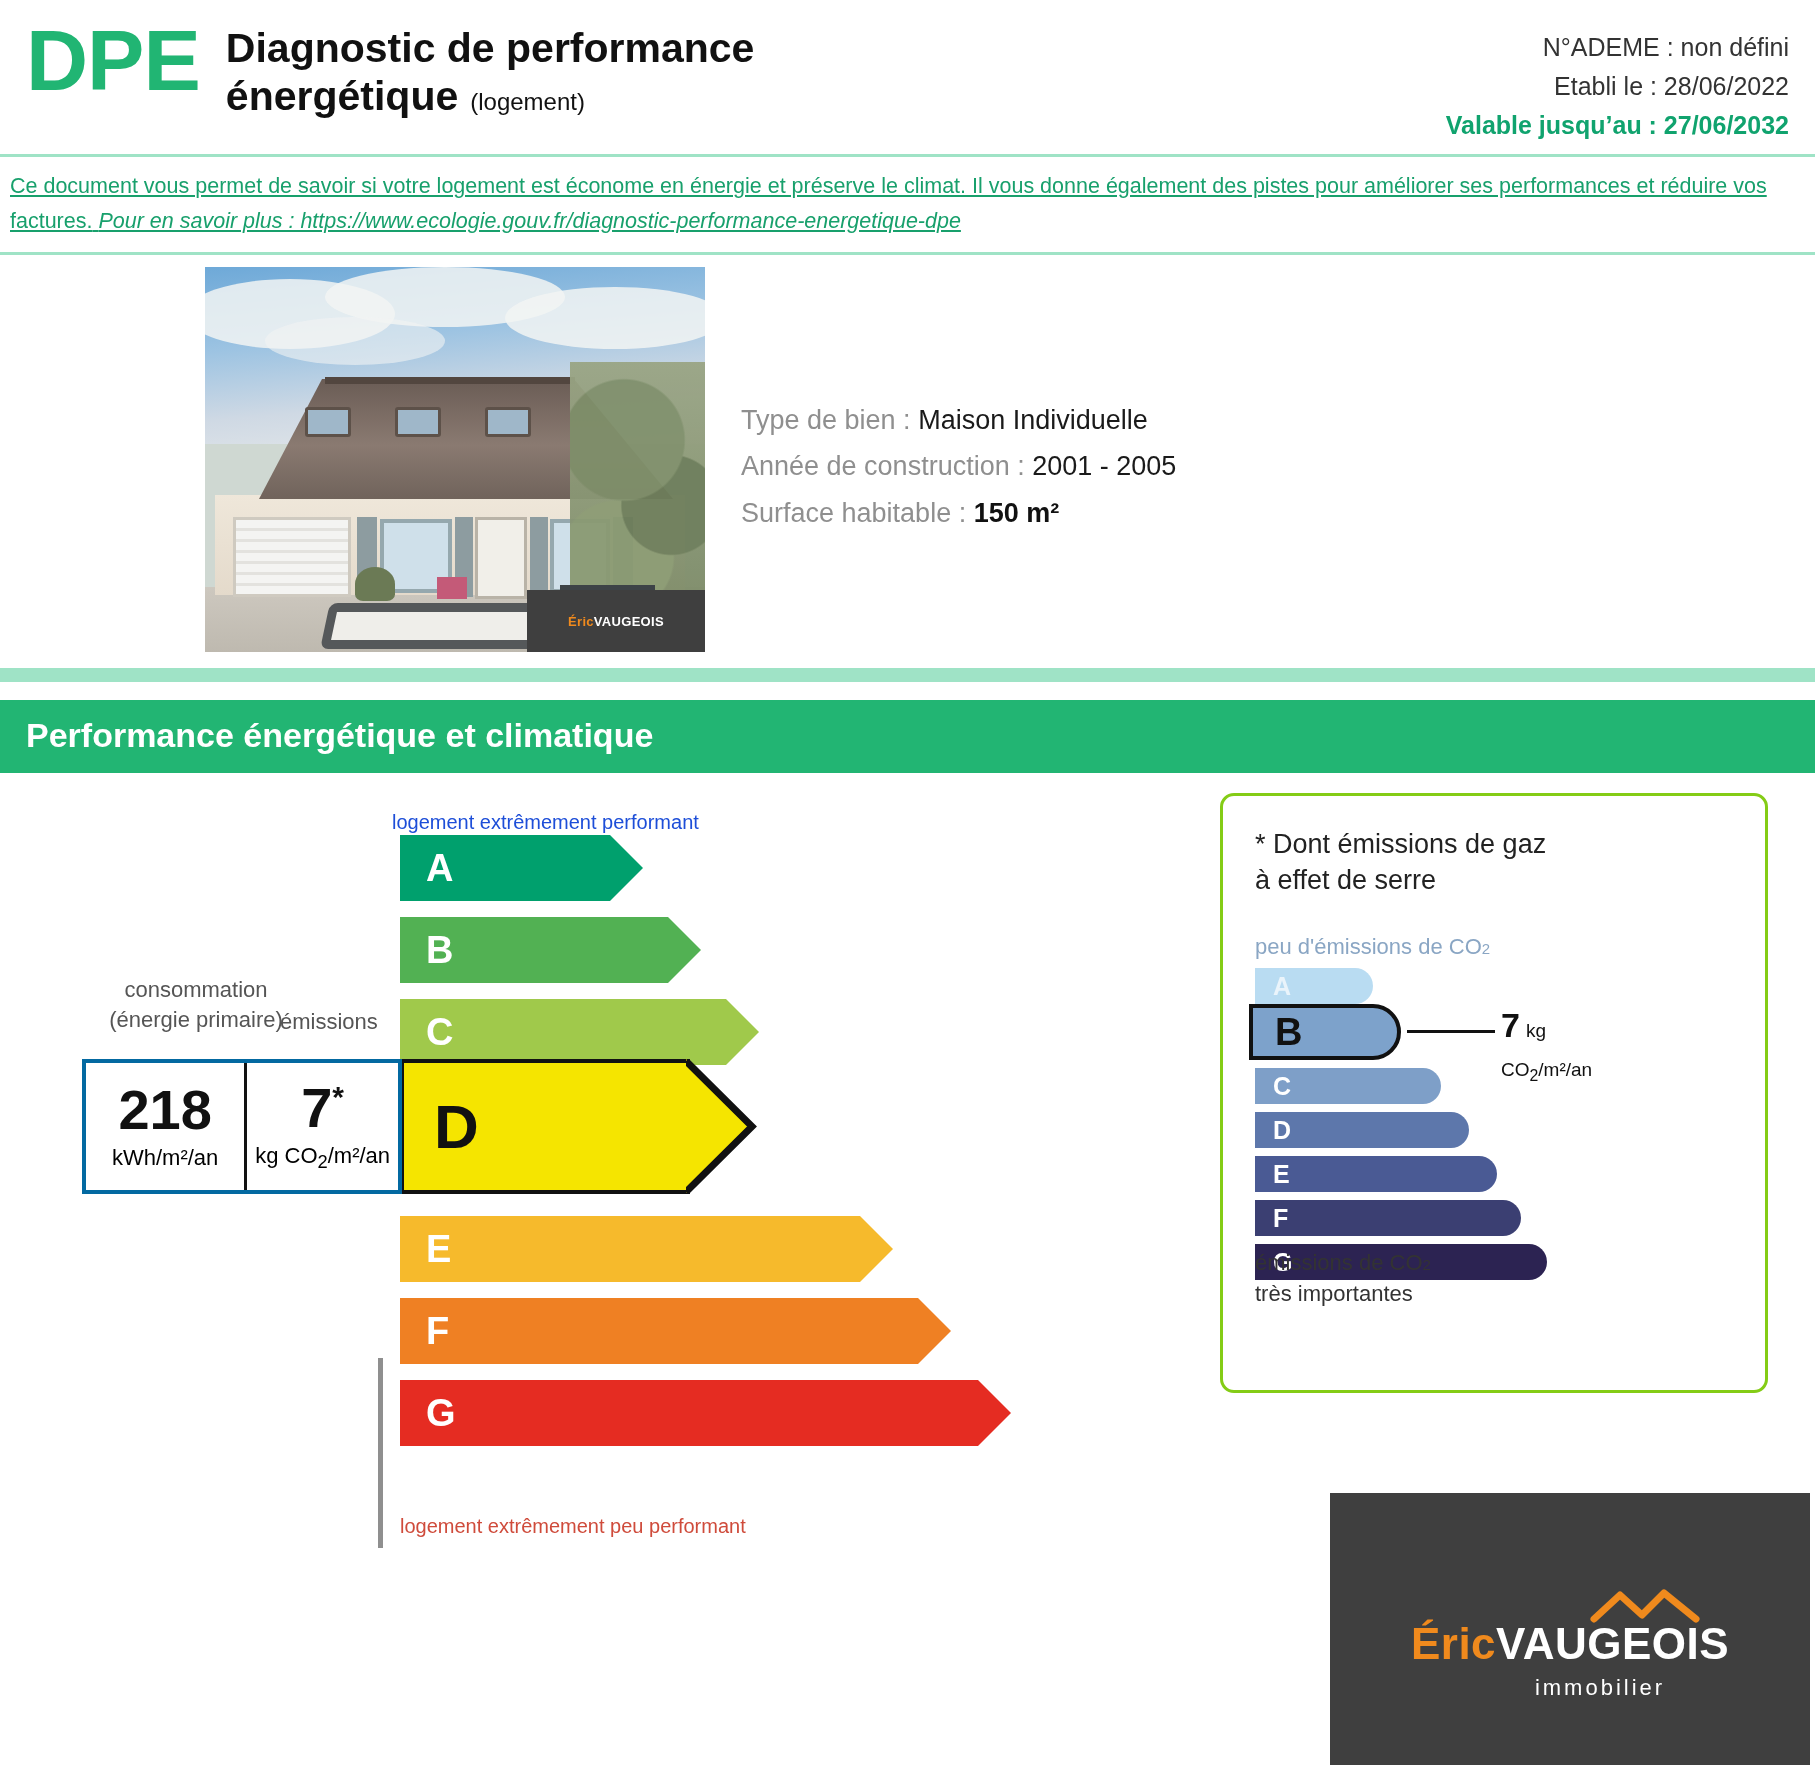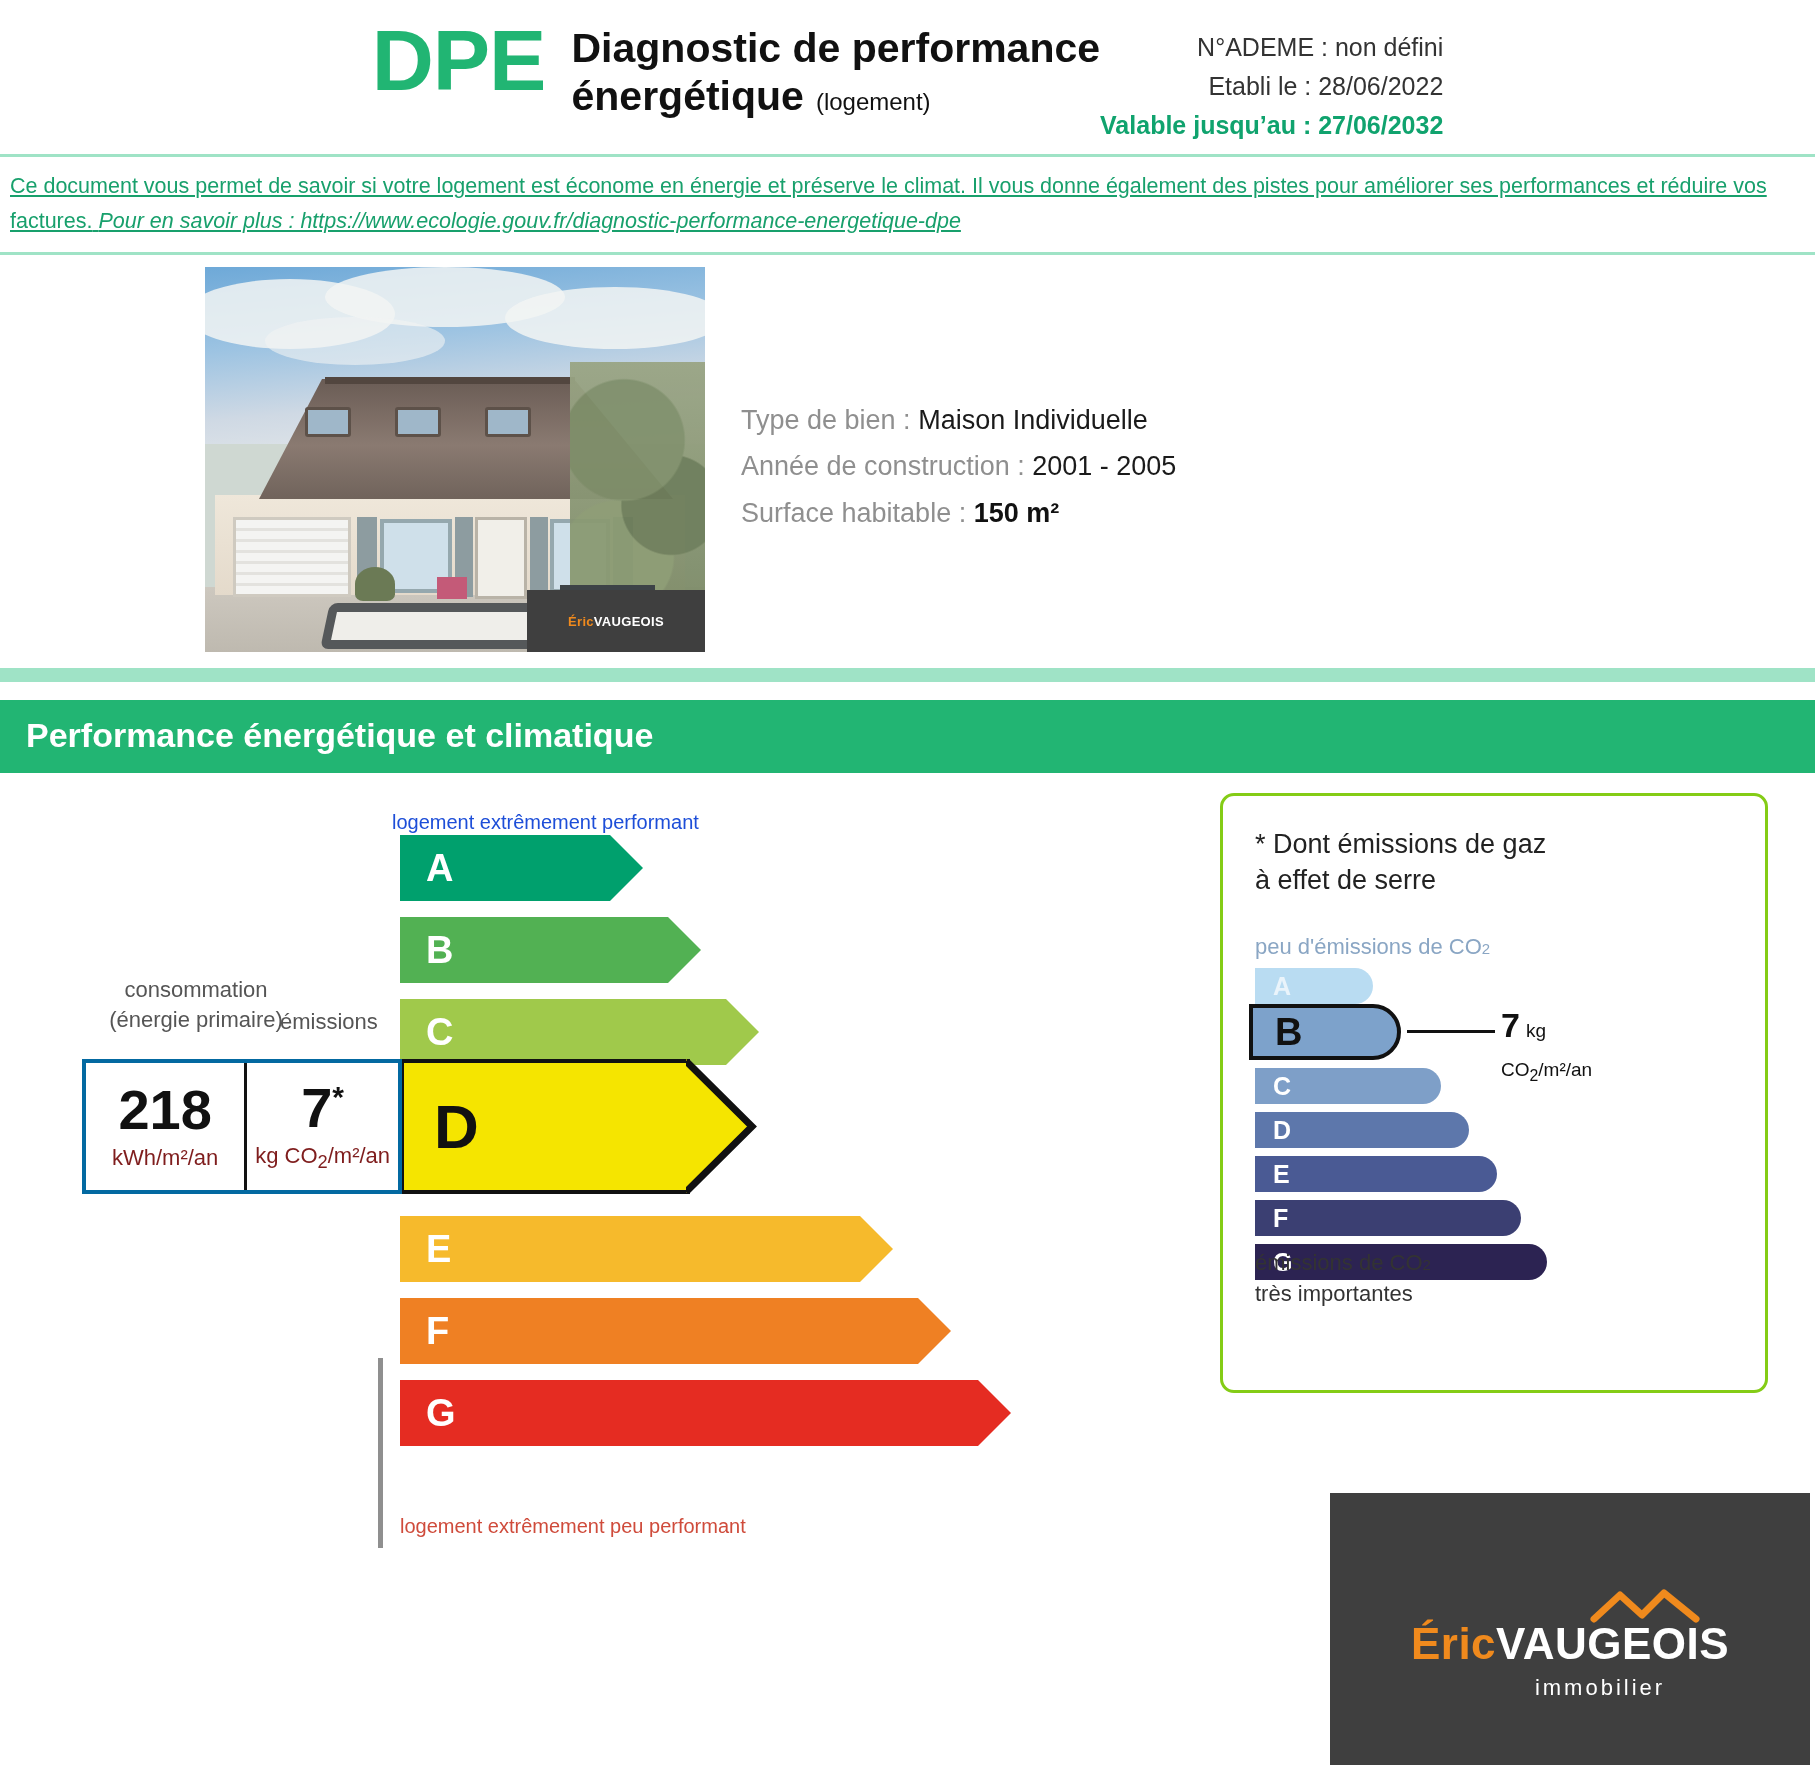--- a/index.html
+++ b/index.html
@@ -10,21 +10,21 @@
     background: #ffffff;
     font-family: "Liberation Sans", sans-serif;
     color: #1a1a1a;
     overflow: hidden;
   }
 
   
   .header {
     display: flex;
     align-items: flex-start;
-    justify-content: center;
+    justify-content: space-between;
     padding: 18px 26px 10px 26px;
   }
   .header-left {
     display: flex;
     align-items: flex-start;
   }
   .dpe-logo {
     font-size: 86px;
     font-weight: bold;
     color: #21b573;
@@ -249,21 +249,21 @@
     width: 320px; height: 135px;
     border: 4px solid #0369a1; background: #fff;
     display: flex; z-index: 5;
   }
   .cons-cell {
     flex: 1; display: flex; flex-direction: column;
     align-items: center; justify-content: center;
   }
   .cons-cell.first { border-right: 3px solid #111; flex: 1.05; }
   .cons-big { font-size: 56px; font-weight: bold; color: #111; line-height: 1; }
-  .cons-unit { font-size: 22px; color: #7f1d1d; margin-top: 7px; }
+  .cons-unit { font-size: 22px; color: #000000; margin-top: 7px; }
   .cons-star { font-size: 30px; vertical-align: super; }
   .cons-label-1 {
     position: absolute; left: 96px; top: 202px;
     font-size: 22px; color: #555; text-align: center; width: 200px; line-height: 1.35;
   }
   .cons-label-2 {
     position: absolute; left: 280px; top: 236px;
     font-size: 22px; color: #555;
   }
 

